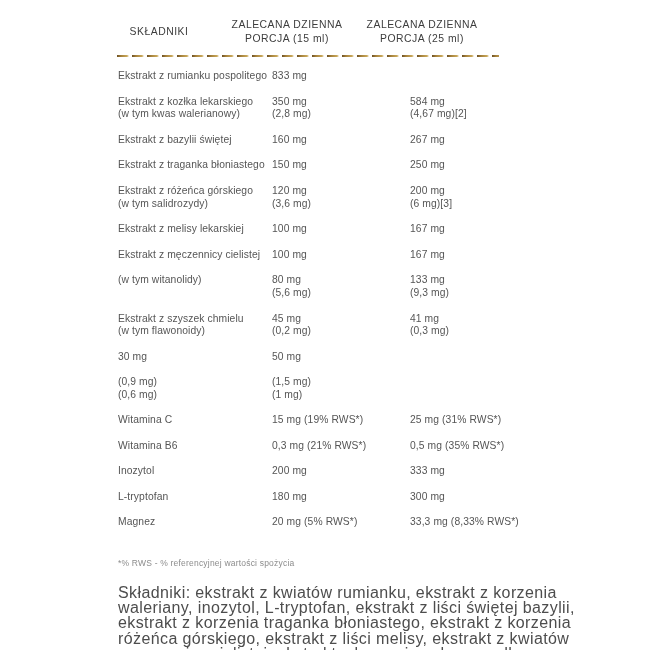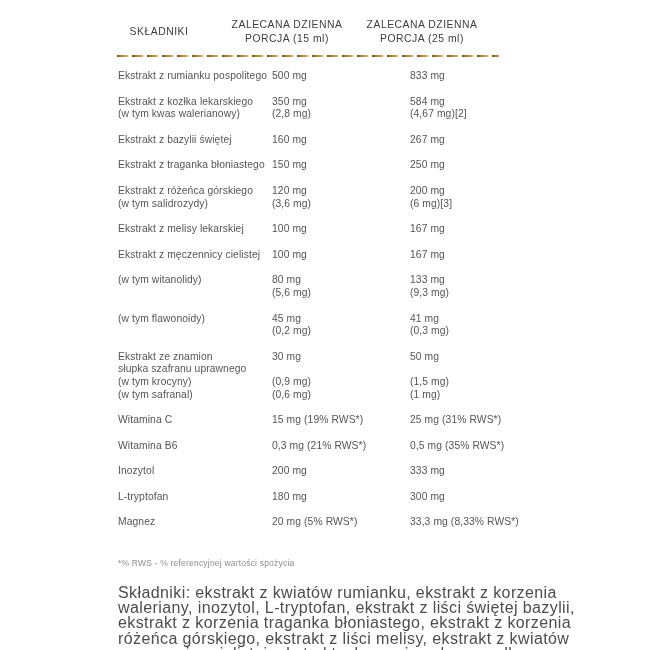--- a/index.html
+++ b/index.html
@@ -49,23 +49,20 @@
     </div>
   </div>
 
   <div class="divider"></div>
 
   <div class="table-body">
     <div class="row">
       <div class="cell label">
           <div class="line">Ekstrakt z rumianku pospolitego</div>
         </div>
-      <div class="cell v15">
-          <div class="line">500 mg</div>
-        </div>
       <div class="cell v25">
           <div class="line">833 mg</div>
         </div>
     </div>
 
     <div class="row">
       <div class="cell label">
           <div class="line">Ekstrakt z kozłka lekarskiego</div>
           <div class="line">(w tym kwas walerianowy)</div>
         </div>
@@ -151,39 +148,34 @@
           <div class="line">(5,6 mg)</div>
         </div>
       <div class="cell v25">
           <div class="line">133 mg</div>
           <div class="line">(9,3 mg)</div>
         </div>
     </div>
 
     <div class="row">
       <div class="cell label">
+          <div class="line">Ekstrakt z szyszek chmielu</div>
           <div class="line">(w tym flawonoidy)</div>
         </div>
       <div class="cell v15">
           <div class="line">45 mg</div>
           <div class="line">(0,2 mg)</div>
         </div>
       <div class="cell v25">
           <div class="line">41 mg</div>
           <div class="line">(0,3 mg)</div>
         </div>
     </div>
 
     <div class="row">
-      <div class="cell label">
-          <div class="line">Ekstrakt ze znamion</div>
-          <div class="line">słupka szafranu uprawnego</div>
-          <div class="line">(w tym krocyny)</div>
-          <div class="line">(w tym safranal)</div>
-        </div>
       <div class="cell v15">
           <div class="line">30 mg</div>
           <div class="line">&nbsp;</div>
           <div class="line">(0,9 mg)</div>
           <div class="line">(0,6 mg)</div>
         </div>
       <div class="cell v25">
           <div class="line">50 mg</div>
           <div class="line">&nbsp;</div>
           <div class="line">(1,5 mg)</div>

